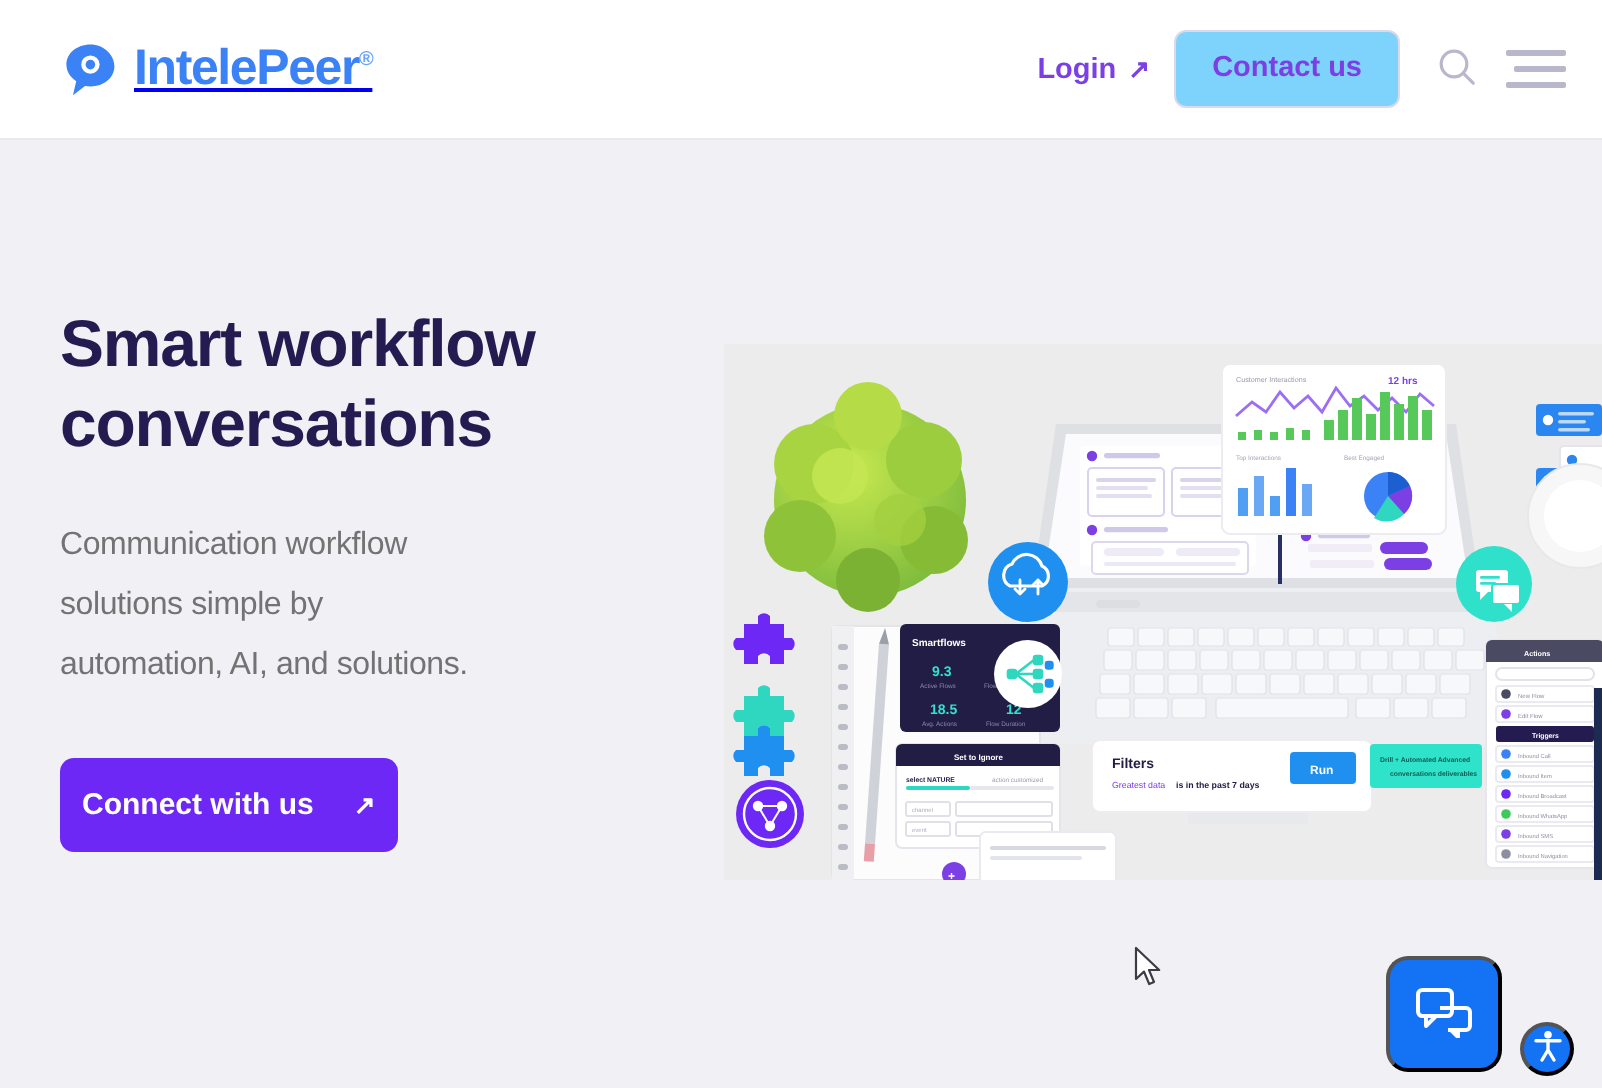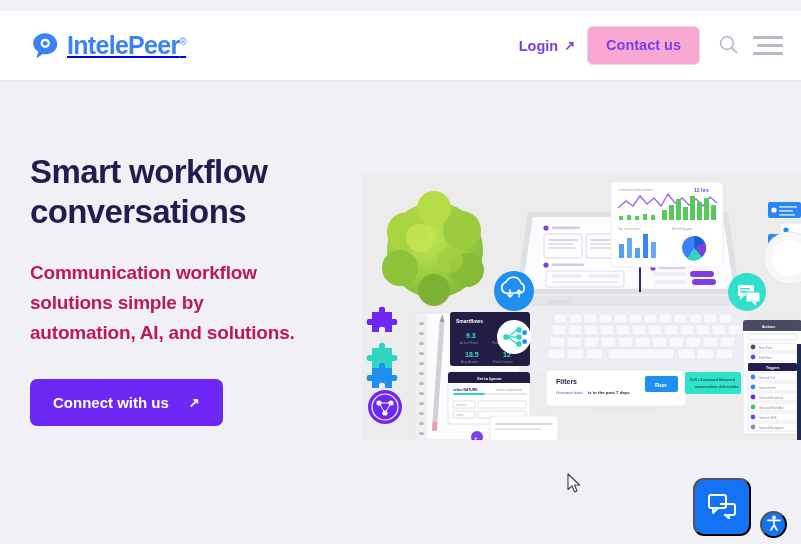--- a/index.html
+++ b/index.html
@@ -7,21 +7,21 @@
   html, body {
     width: 801px; height: 544px;
     overflow: hidden;
     font-family: "Liberation Sans", sans-serif;
     background: #f1f0f5;
   }
   .page { position: relative; width: 801px; height: 544px; background: #f1f0f5; }
 
   
   .header {
-    position: absolute; top: 11px; left: 0;
+    position: absolute; top: 0; left: 0;
     width: 801px; height: 70px;
     background: #ffffff;
     border-bottom: 1px solid #e9e8ef;
     display: flex; align-items: center;
     z-index: 40;
   }
   .logo-wrap {
     display: flex; align-items: center; gap: 7px;
     margin-left: 30px; cursor: pointer;
   }
@@ -38,21 +38,21 @@
   }
   .login-link {
     display: flex; align-items: center; gap: 6px;
     color: #7b3fe4; font-size: 14.5px; font-weight: 700;
     text-decoration: none; cursor: pointer;
     margin-right: 12px;
   }
   .arrow-ne { font-size: 13px; font-weight: 700; line-height: 1; display:inline-block; }
   .btn-outline {
     border: 1px solid #ddd9e8; border-radius: 6px;
-    background: #f9a8d4; color: #7b3fe4;
+    background: #7dd3fc; color: #7b3fe4;
     font-family: "Liberation Sans", sans-serif;
     font-size: 14.5px; font-weight: 700;
     padding: 11px 18px; cursor: pointer;
     white-space: nowrap; margin-right: 13px;
     line-height: 1;
   }
   .icon-btn {
     background: none; border: none; cursor: pointer;
     display: flex; align-items: center; justify-content: center;
     padding: 0;
@@ -65,31 +65,31 @@
   .burger span:nth-child(3) { width: 30px; }
 
   
   .hero-text { position: absolute; left: 30px; top: 152px; width: 330px; z-index: 5; }
   .hero-title {
     font-size: 33px; line-height: 40px; font-weight: 700;
     color: #241c51; letter-spacing: -0.6px;
   }
   .hero-sub {
     margin-top: 26px;
-    font-size: 19px; line-height: 30px;
-    color: #be185d; font-weight: 700; letter-spacing: -0.2px;
+    font-size: 16px; line-height: 30px;
+    color: #737373; font-weight: 400; letter-spacing: -0.2px;
   }
   .cta {
     margin-top: 31px;
     display: inline-flex; align-items: center; gap: 20px;
     background: #6d28f6; color: #ffffff;
     border: none; border-radius: 7px;
     font-family: "Liberation Sans", sans-serif;
     font-size: 15px; font-weight: 700;
-    padding: 16px 23px; cursor: pointer;
+    padding: 16px 11px; cursor: pointer;
     line-height: 1;
   }
 
   
   .hero-img {
     position: absolute; left: 362px; top: 172px;
     width: 439px; height: 268px;
     overflow: hidden;
     background: #f2f2f4;
     z-index: 3;

